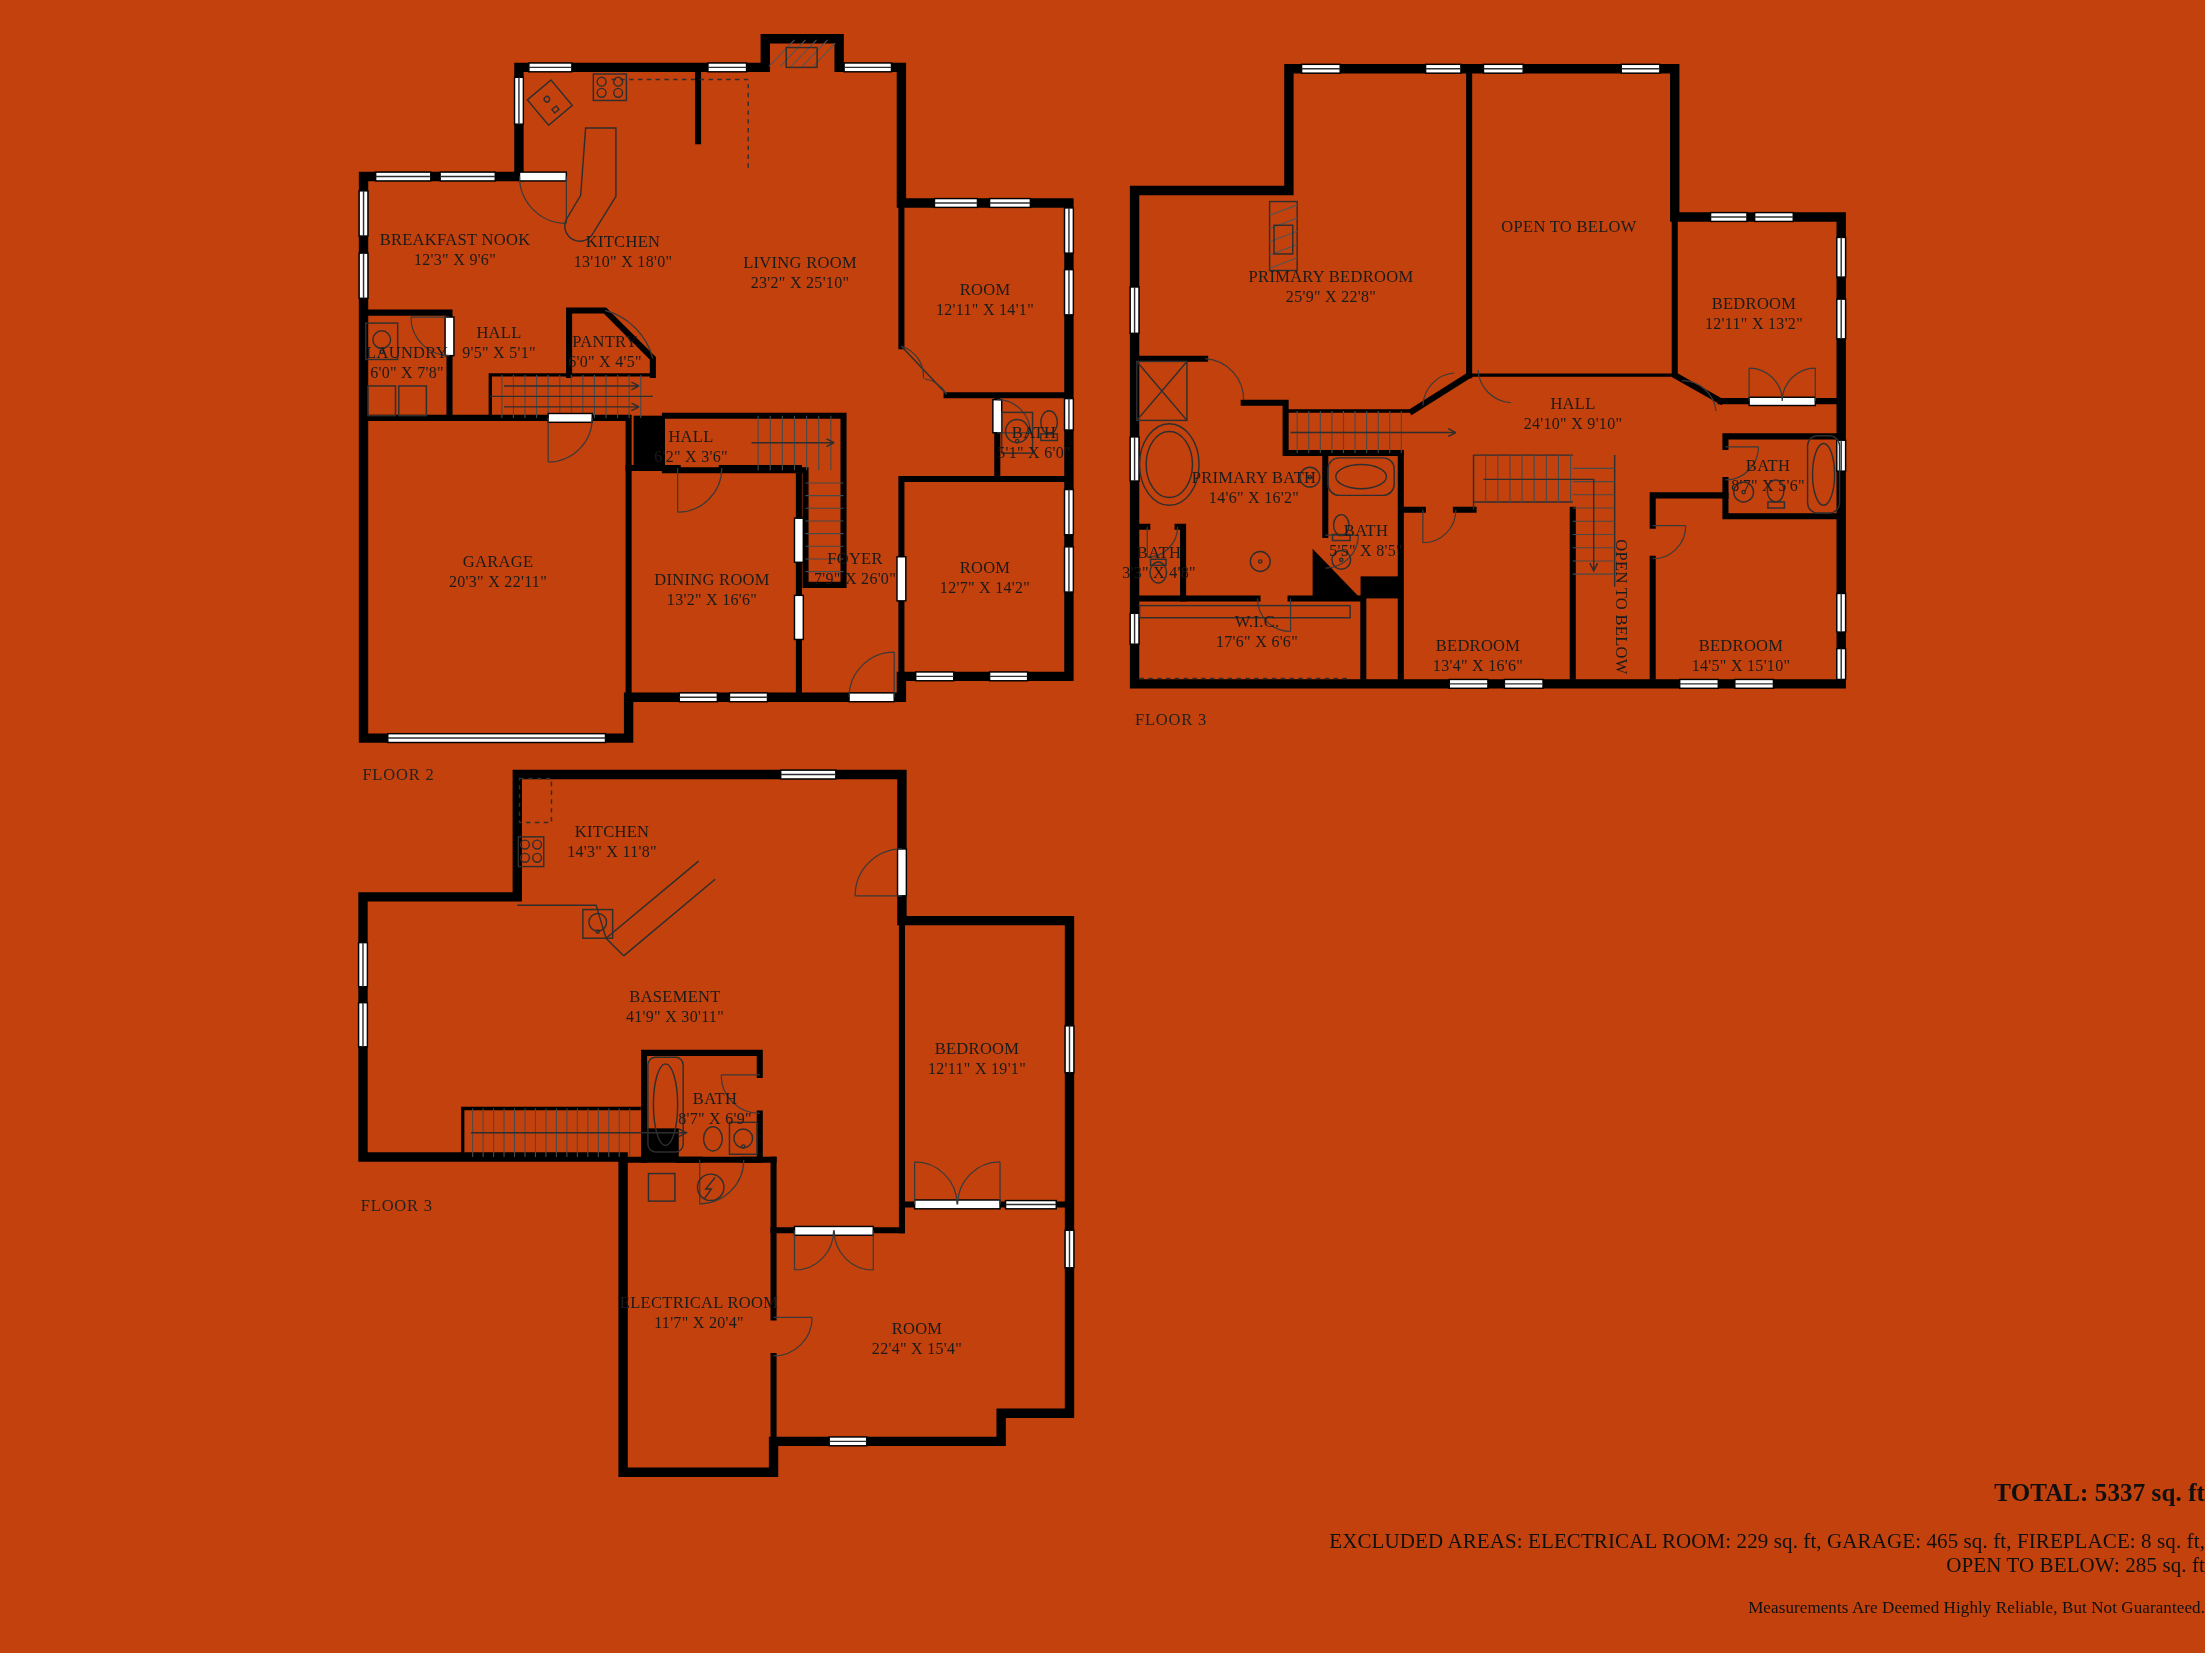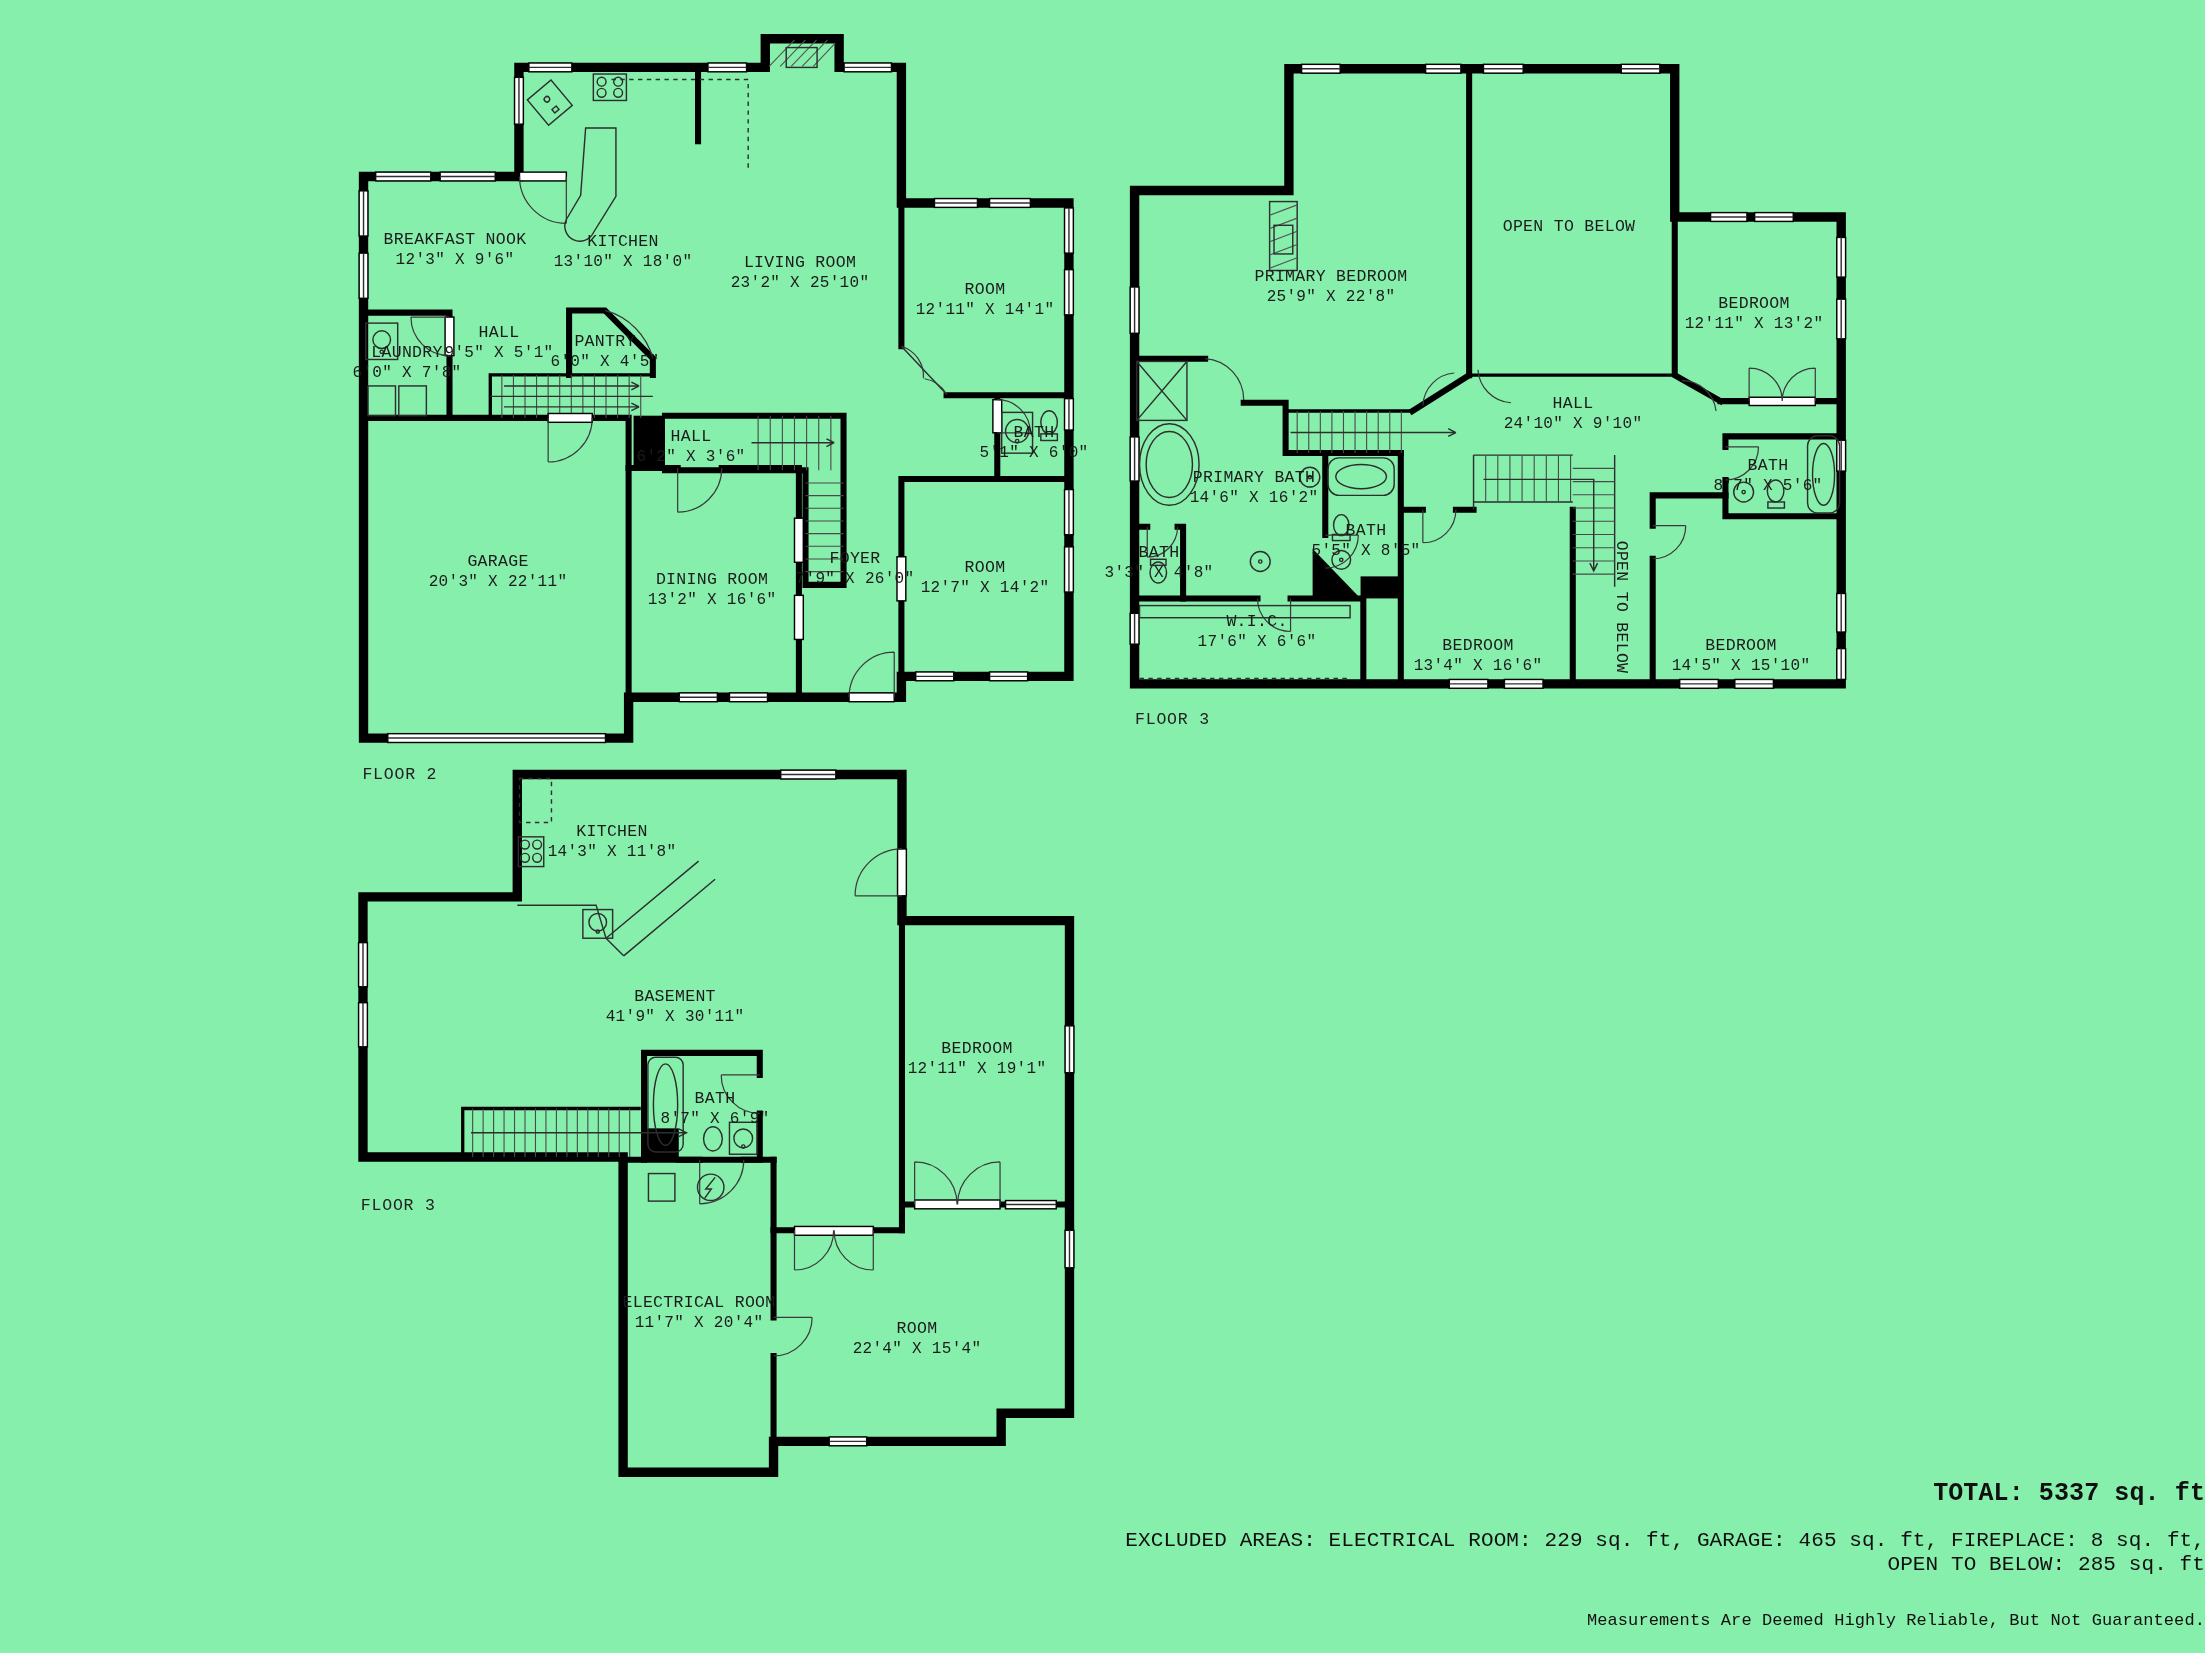--- a/index.html
+++ b/index.html
@@ -1,17 +1,17 @@
 <!DOCTYPE html>
 <html style="font-size:8.8px"><head>
 <meta charset="utf-8">
 <style>
   html,body{margin:0;padding:0;background:#fff;}
-  .page{position:relative;width:2205px;height:1654px;background:#86efac;overflow:hidden;
-        font-family:Liberation Mono, monospace;}
+  .page{position:relative;width:2205px;height:1654px;background:#c2410c;overflow:hidden;
+        font-family:Liberation Serif, serif;}
   .floor{position:absolute;}
   .plan{position:absolute;left:0;top:0;}
   
   .w-outer{fill:none;stroke:#000;stroke-width:17;stroke-linecap:square;}
   .w-in{fill:none;stroke:#000;stroke-width:11;stroke-linecap:square;}
   .w-med{fill:none;stroke:#000;stroke-width:6;stroke-linecap:square;}
   .thin{fill:none;stroke:#2e2e2e;stroke-width:2.6;}
   .tread{fill:none;stroke:#4a4a4a;stroke-width:2;}
   .arc{fill:none;stroke:#3a3a3a;stroke-width:2.2;}
   .dash{stroke-dasharray:8 8;}
@@ -22,21 +22,21 @@
   .lbl{position:absolute;transform:translate(-50%,-50%);text-align:center;color:#1b1b1b;
        font-size:16.5px;line-height:1.3;letter-spacing:0.3px;white-space:nowrap;}
   .lbl .rname{font-size:16.5px;}
   .lbl .rdims{font-size:16px;}
   .vert{transform:translate(-50%,-50%) rotate(90deg);}
   .floortag{position:absolute;font-size:16.5px;color:#222;letter-spacing:0.8px;white-space:nowrap;}
   
   .sum{position:absolute;left:0;width:2205px;text-align:right;color:#101010;letter-spacing:0.1px;}
   .sum.total{font-size:25px;font-weight:bold;}
   .sum.line{font-size:21px;}
-  .sum.disc{font-size:17px;margin-top:13px;}
+  .sum.disc{font-size:17px;}
 </style>
 </head>
 <body>
 
 <div class="page">
 
   <div class="floor" style="left:347px;top:33px;width:755px;height:772px;">
     <svg class="plan" width="755" height="772" viewBox="0 0 1370 1400">
       <path class="w-outer" d="M30 260 H312 V62 H759 V10 H893 V62 H1006 V308 H1310 V1167 H1006 V1205 H511 V1279 H30 Z"></path>
       <g>

